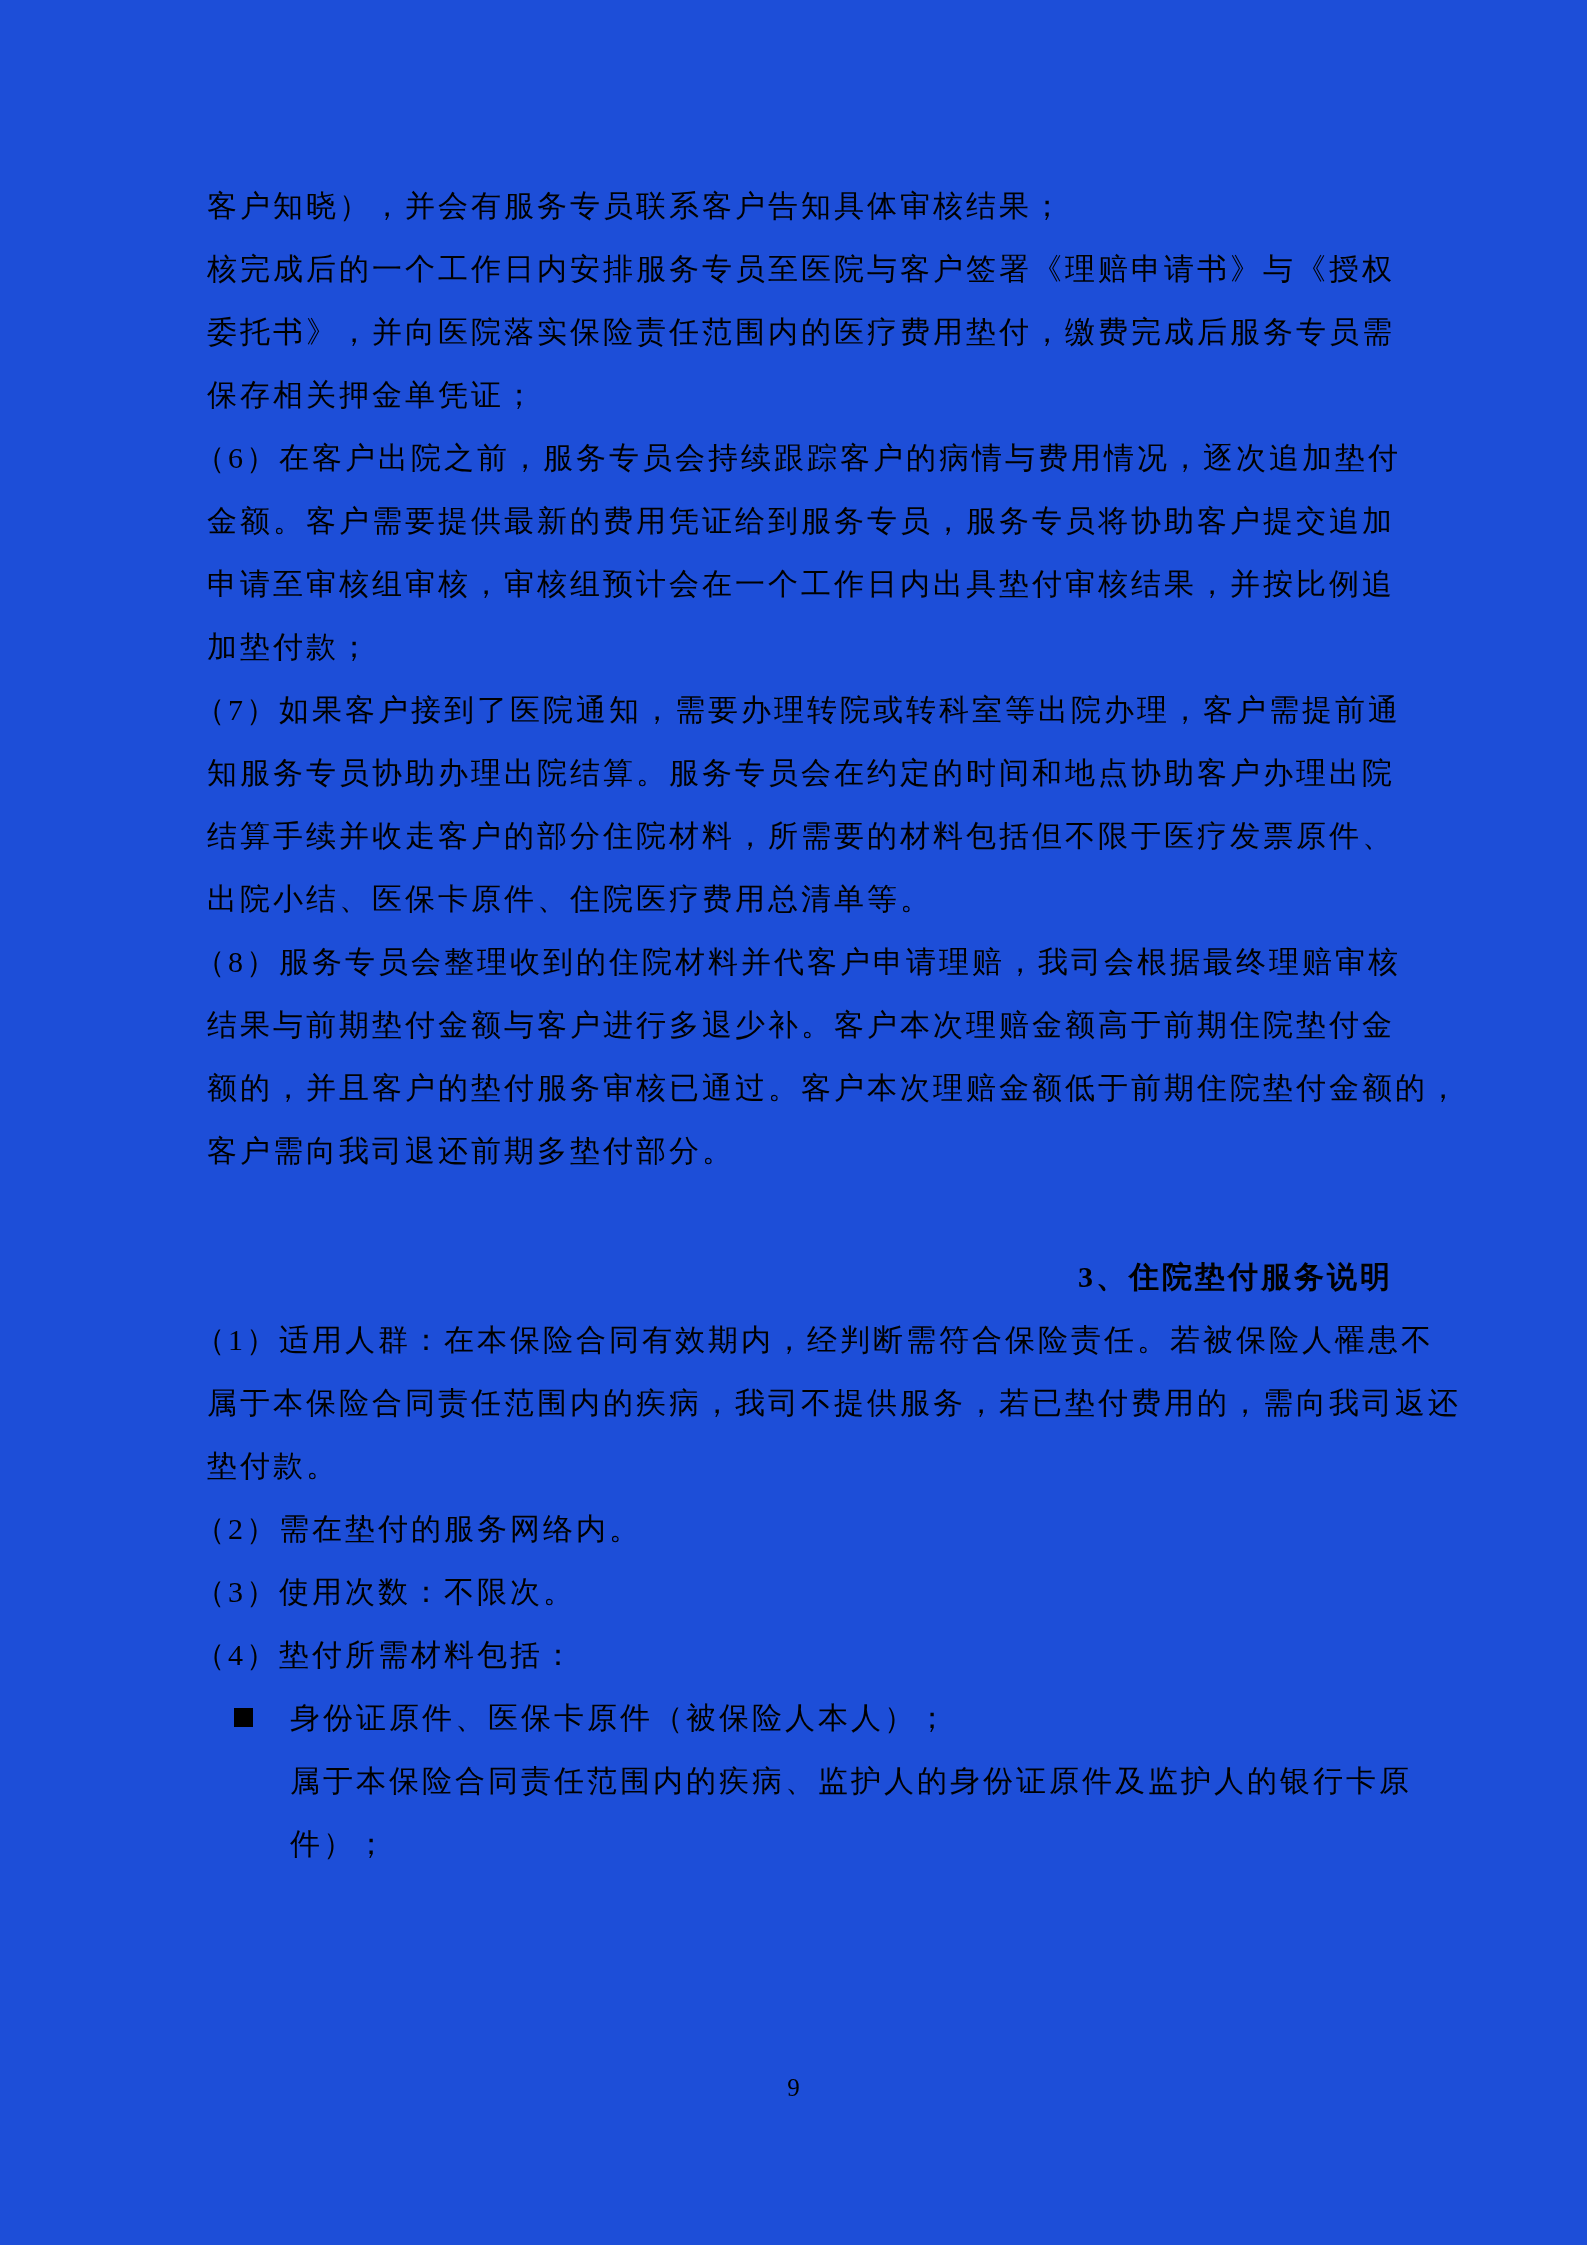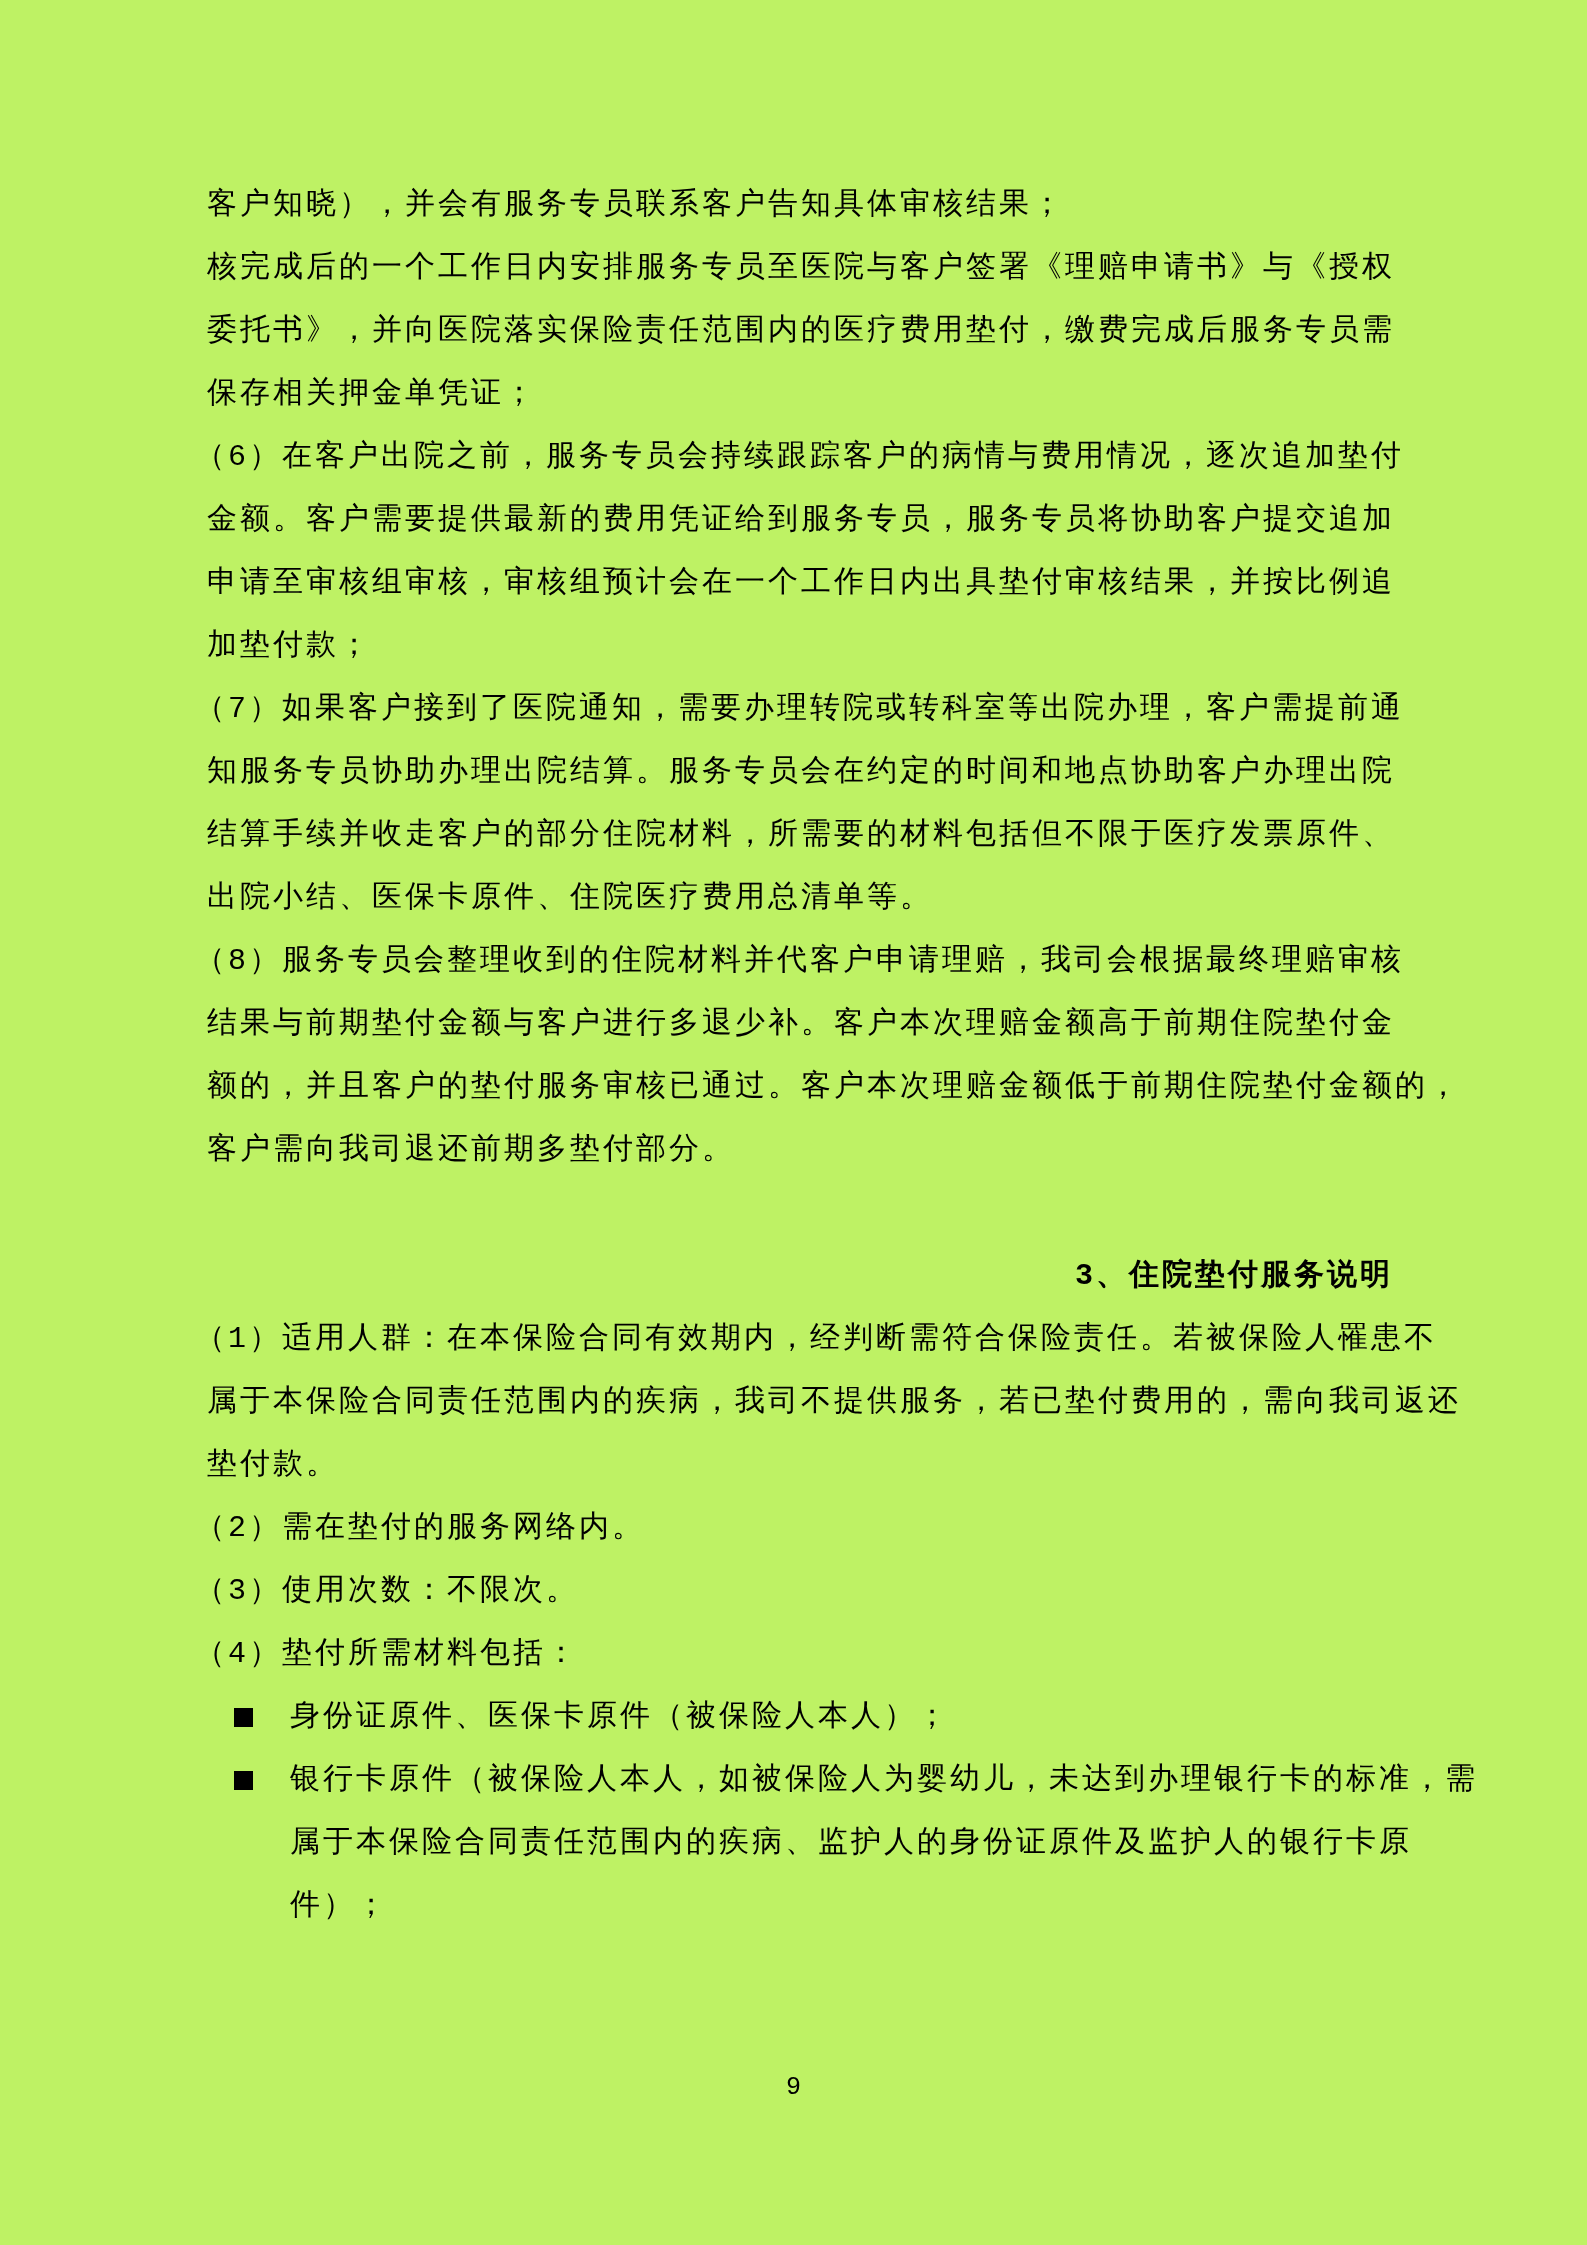--- a/index.html
+++ b/index.html
@@ -4,23 +4,23 @@
 <style>
   html, body {
     margin: 0;
     padding: 0;
     background: #ffffff;
   }
   .page {
     position: relative;
     width: 1587px;
     height: 2245px;
-    background: #bef264;
+    background: #1d4ed8;
     color: #000000;
-    font-family: Liberation Mono, monospace;
+    font-family: Liberation Serif, serif;
     overflow: hidden;
   }
   .content {
     position: absolute;
     left: 207px;
     top: 174px;
     width: 1186px;
   }
   .line {
     font-size: 30px;
@@ -85,18 +85,17 @@
       <div class="line body"><span>客户需向我司退还前期多垫付部分。</span></div>
       <div class="spacer"></div>
       <div class="line heading"><span>3、住院垫付服务说明</span></div>
       <div class="line paren"><span>（1）适用人群：在本保险合同有效期内，经判断需符合保险责任。若被保险人罹患不</span></div>
       <div class="line body"><span>属于本保险合同责任范围内的疾病，我司不提供服务，若已垫付费用的，需向我司返还</span></div>
       <div class="line body"><span>垫付款。</span></div>
       <div class="line paren"><span>（2）需在垫付的服务网络内。</span></div>
       <div class="line paren"><span>（3）使用次数：不限次。</span></div>
       <div class="line paren"><span>（4）垫付所需材料包括：</span></div>
       <div class="line bullet"><span class="bullet-marker"></span><span>身份证原件、医保卡原件（被保险人本人）；</span></div>
-      <div class="line bullet"><span class="bullet-marker"></span><span>银行卡原件（被保险人本人，如被保险人为婴幼儿，未达到办理银行卡的标准，需</span></div>
       <div class="line bullet-cont"><span>属于本保险合同责任范围内的疾病、监护人的身份证原件及监护人的银行卡原</span></div>
       <div class="line bullet-cont"><span>件）；</span></div>
     </div>
   <div class="page-number">9</div>
 </div>
 
 </body></html>

